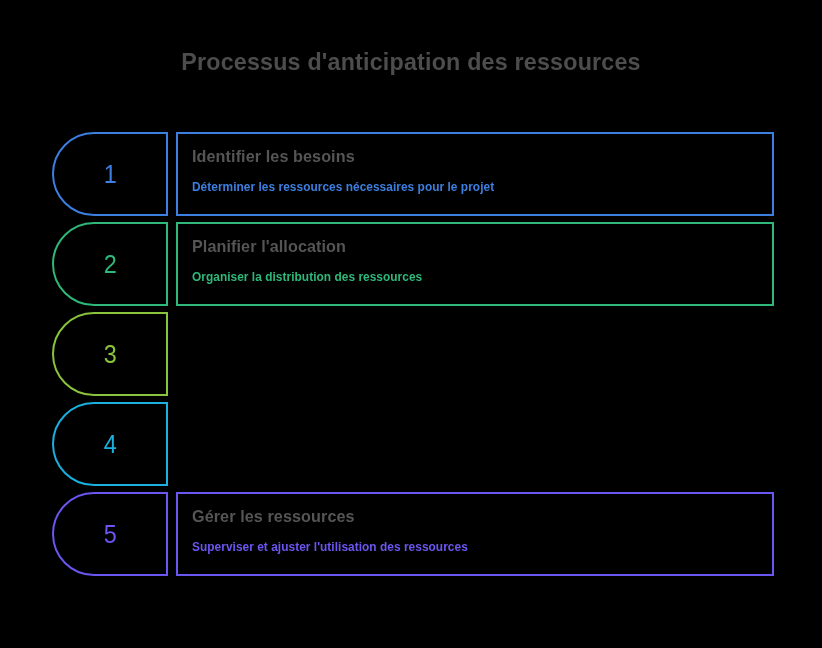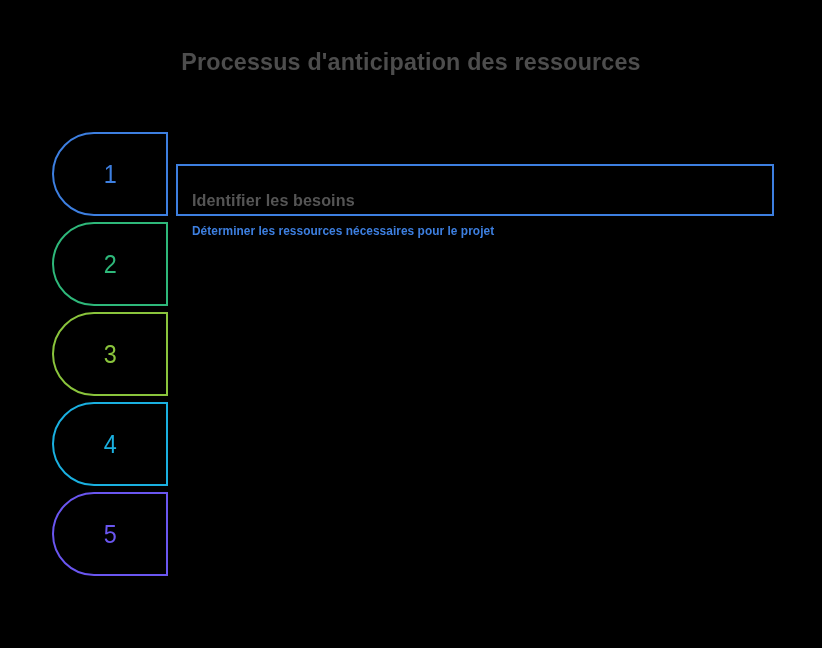--- a/index.html
+++ b/index.html
@@ -67,23 +67,22 @@
     color: inherit;
     line-height: 1;
     transform: scaleX(0.9);
     font-family: "Liberation Sans", "DejaVu Sans", sans-serif;
   }
 
   .step-body {
     margin-left: 8px;
     flex: 1 1 auto;
     border: 2px solid currentColor;
-    padding: 26px 0 0 14px;
+    padding: 14px 0 0 14px;
     background: transparent;
-    margin-top: 32px;
   }
 
   .step-title {
     color: #555555;
     font-size: 17px;
     font-weight: bold;
     line-height: 1.1;
     letter-spacing: 0.1px;
     transform: scaleX(0.95);
     transform-origin: left center;
@@ -116,33 +115,41 @@
     <div class="step-body" style="color:#3d7fe0">
       <div class="step-title">Identifier les besoins</div>
       <div class="step-desc">Déterminer les ressources nécessaires pour le projet</div>
     </div>
   </div>
 
   <div class="step-row">
     <div class="step-badge" style="color:#2eb87a">
       <span class="step-number">2</span>
     </div>
+    <div class="step-body" style="color:#2eb87a">
+      <div class="step-title">Planifier l'allocation</div>
+      <div class="step-desc">Organiser la distribution des ressources</div>
+    </div>
   </div>
 
   <div class="step-row">
     <div class="step-badge" style="color:#8ac43c">
       <span class="step-number">3</span>
     </div>
   </div>
 
   <div class="step-row">
     <div class="step-badge" style="color:#1ab0e0">
       <span class="step-number">4</span>
     </div>
   </div>
 
   <div class="step-row">
     <div class="step-badge" style="color:#6a56f0">
       <span class="step-number">5</span>
     </div>
+    <div class="step-body" style="color:#6a56f0">
+      <div class="step-title">Gérer les ressources</div>
+      <div class="step-desc">Superviser et ajuster l'utilisation des ressources</div>
+    </div>
   </div>
 
 </div>
 
 </body></html>

